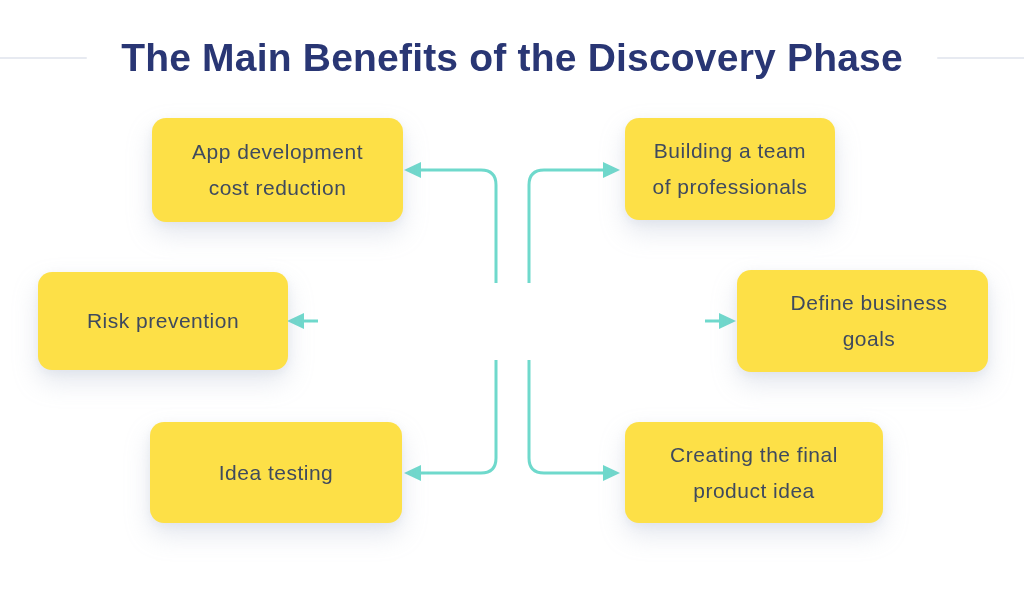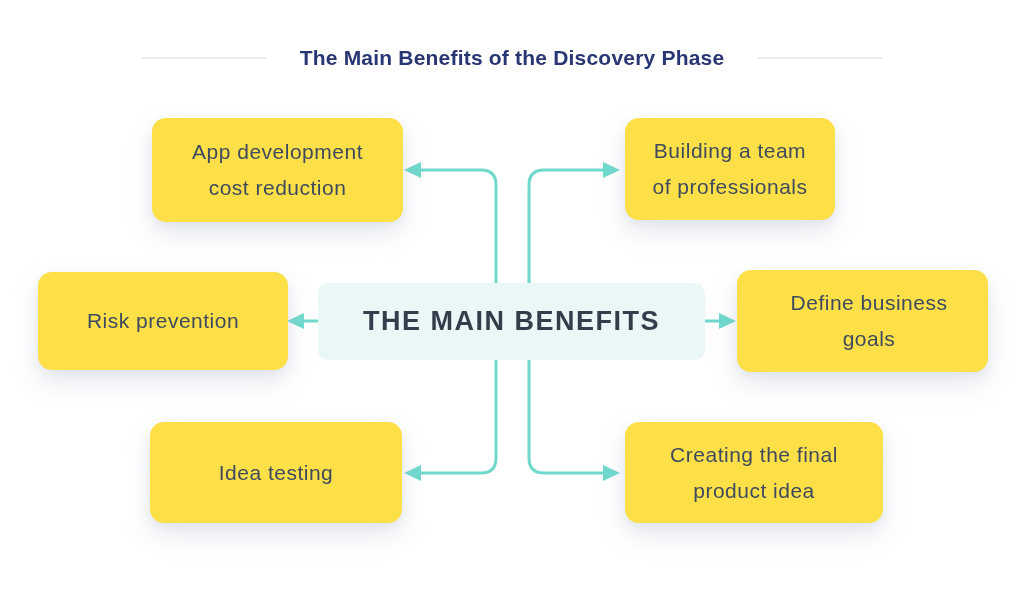--- a/index.html
+++ b/index.html
@@ -21,21 +21,21 @@
     display: flex; align-items: center; justify-content: center;
     gap: 34px;
   }
   .header .rule {
     flex: 0 0 124px;
     height: 2px;
     background: var(--divider);
     border-radius: 1px;
   }
   .page-title {
-    font-size: 21px;
+    font-size: 39px;
     font-weight: 700;
     letter-spacing: 0.2px;
     color: var(--title-navy);
     white-space: nowrap;
   }
 
   
   svg.connectors {
     position: absolute; left: 0; top: 0;
     width: 1024px; height: 590px;
@@ -136,17 +136,14 @@
   <div class="node pos-mid-right">
     <span>Define business goals</span>
   </div>
   <div class="node pos-bottom-left">
     <span>Idea testing</span>
   </div>
   <div class="node pos-bottom-right">
     <span>Creating the final product idea</span>
   </div>
 
-  <div class="center-node">
-    <span>THE MAIN BENEFITS</span>
-  </div>
 
 </div>
 
 </body></html>

